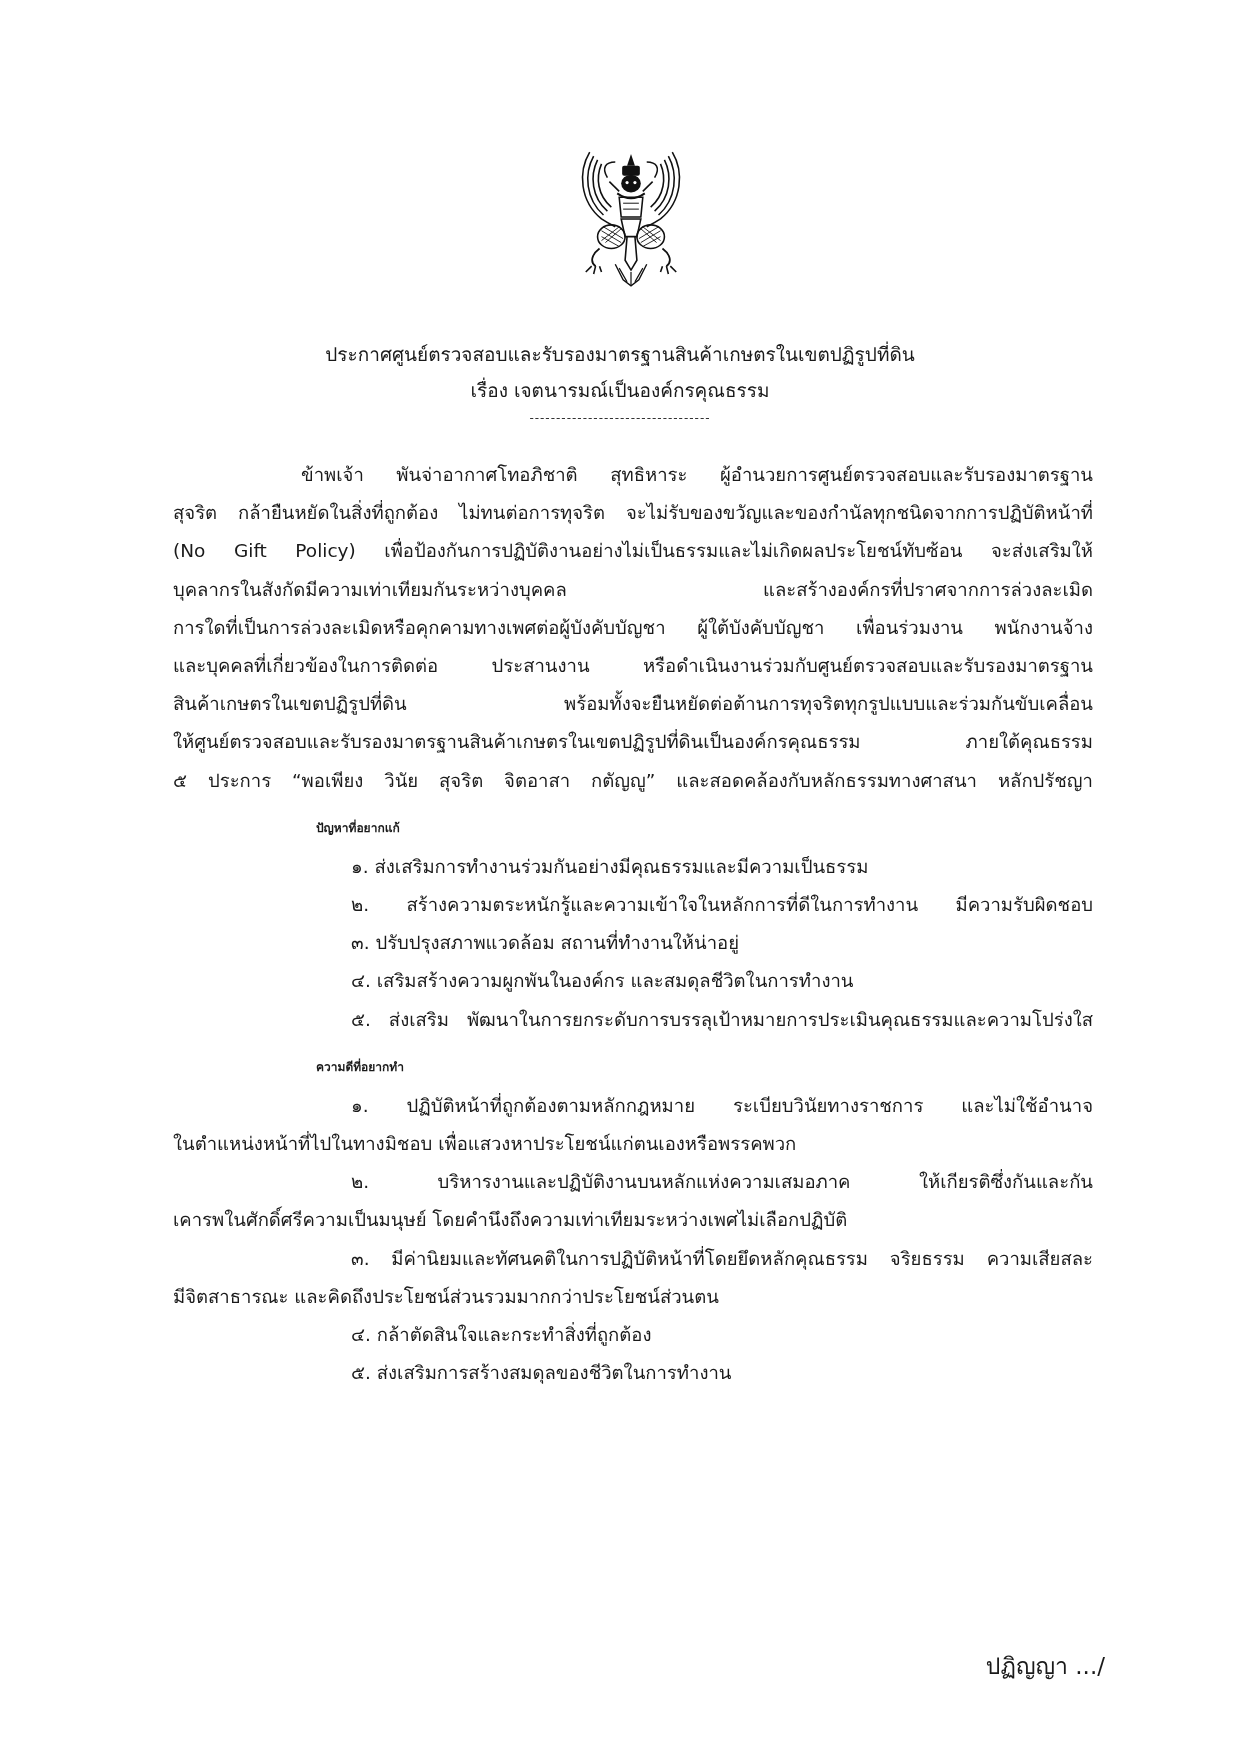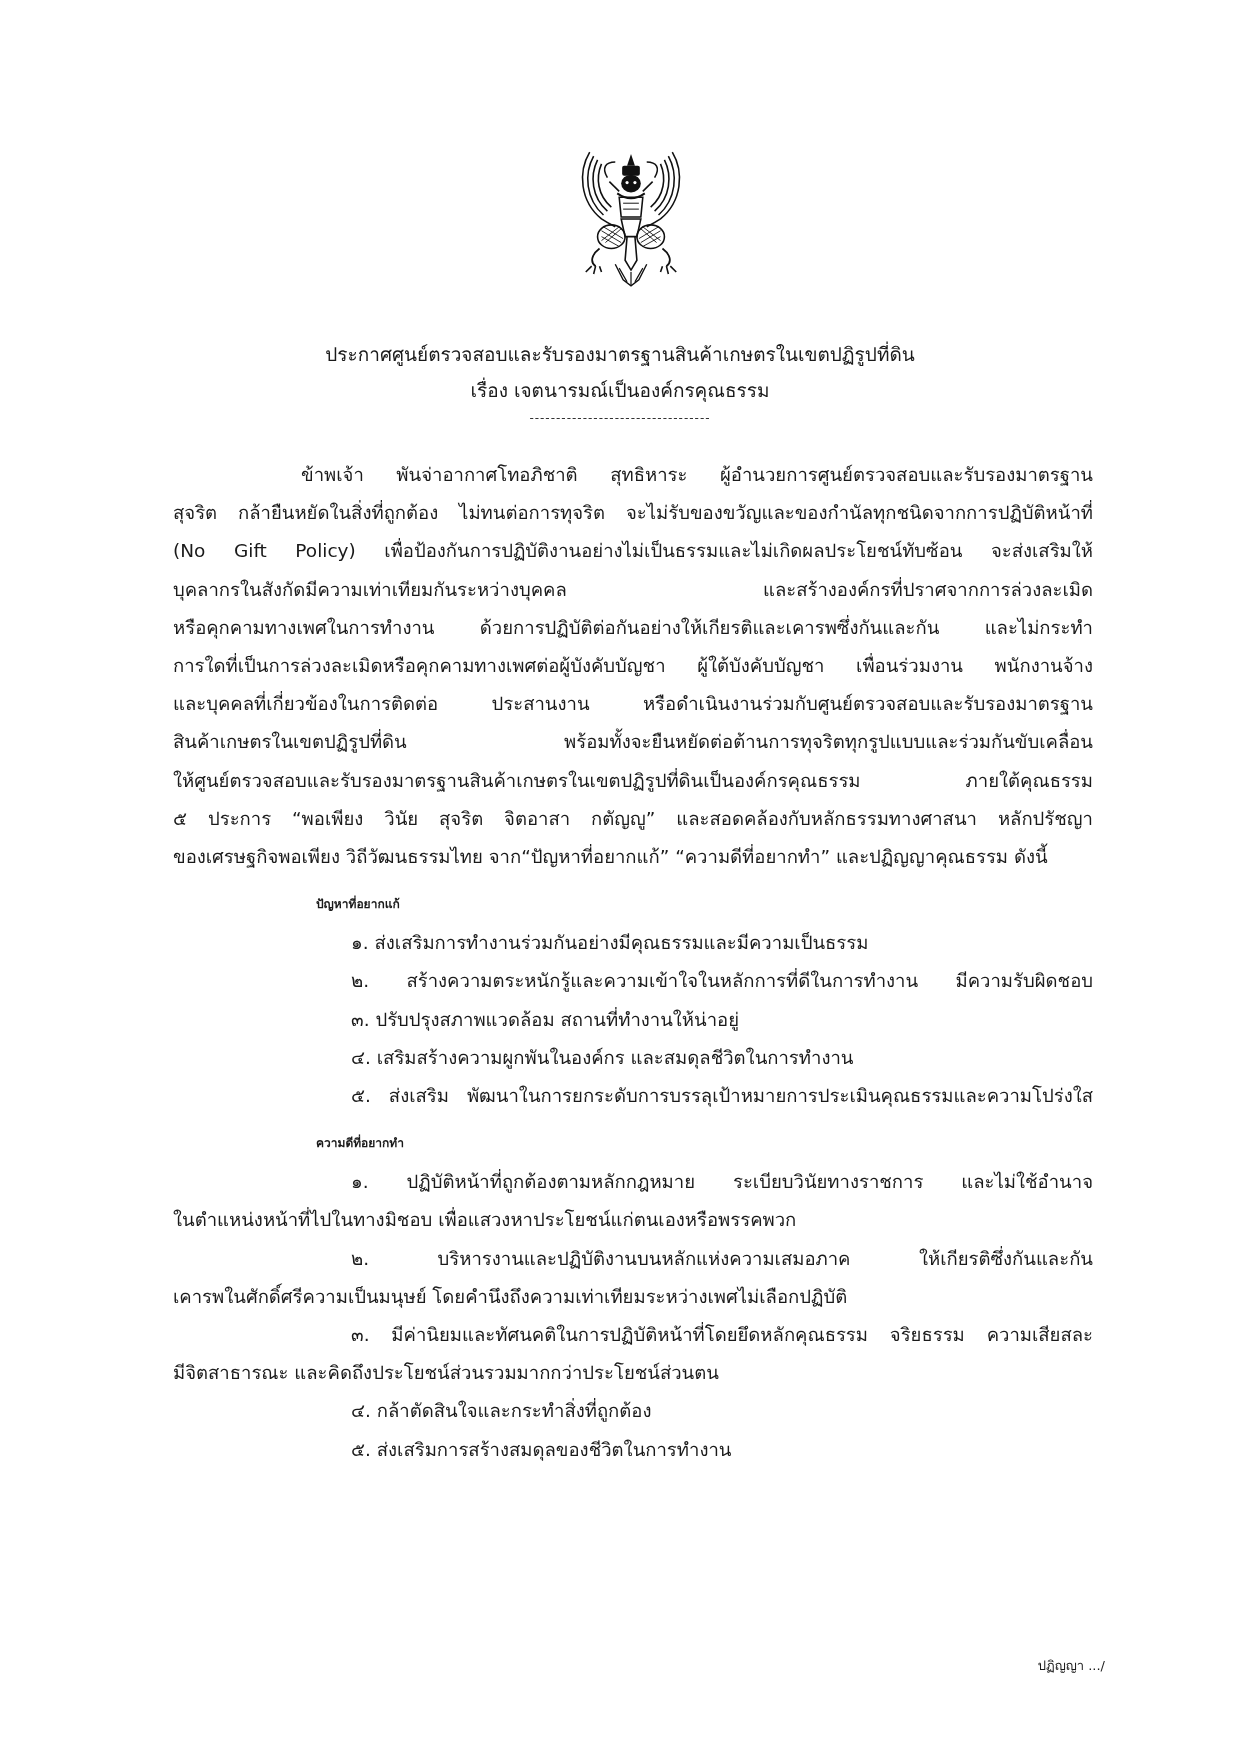--- a/index.html
+++ b/index.html
@@ -93,21 +93,21 @@
       text-align-last: justify;
     }
     .item .l2 {
       display: block;
       white-space: nowrap;
     }
     .continuation {
       position: absolute;
       right: 135px;
       top: 1632px;
-      font-size: 13px;
+      font-size: 23px;
       line-height: 36px;
     }
   </style>
 </head>
 <body>
 
 <div class="page">
 
   <div class="emblem">
     <svg viewBox="0 0 120 150" width="118" height="150" xmlns="http://www.w3.org/2000/svg">
@@ -166,27 +166,25 @@
     <div class="divider">----------------------------------</div>
   </div>
 
   <div class="body">
 
     <div class="para">
       <span class="line indent">ข้าพเจ้า พันจ่าอากาศโทอภิชาติ สุทธิหาระ ผู้อำนวยการศูนย์ตรวจสอบและรับรองมาตรฐาน</span>
       <span class="line">สุจริต กล้ายืนหยัดในสิ่งที่ถูกต้อง ไม่ทนต่อการทุจริต จะไม่รับของขวัญและของกำนัลทุกชนิดจากการปฏิบัติหน้าที่</span>
       <span class="line">(No Gift Policy) เพื่อป้องกันการปฏิบัติงานอย่างไม่เป็นธรรมและไม่เกิดผลประโยชน์ทับซ้อน จะส่งเสริมให้</span>
       <span class="line">บุคลากรในสังกัดมีความเท่าเทียมกันระหว่างบุคคล และสร้างองค์กรที่ปราศจากการล่วงละเมิด</span>
-      <span class="line">หรือคุกคามทางเพศในการทำงาน ด้วยการปฏิบัติต่อกันอย่างให้เกียรติและเคารพซึ่งกันและกัน และไม่กระทำ</span>
       <span class="line">การใดที่เป็นการล่วงละเมิดหรือคุกคามทางเพศต่อผู้บังคับบัญชา ผู้ใต้บังคับบัญชา เพื่อนร่วมงาน พนักงานจ้าง</span>
       <span class="line">และบุคคลที่เกี่ยวข้องในการติดต่อ ประสานงาน หรือดำเนินงานร่วมกับศูนย์ตรวจสอบและรับรองมาตรฐาน</span>
       <span class="line">สินค้าเกษตรในเขตปฏิรูปที่ดิน พร้อมทั้งจะยืนหยัดต่อต้านการทุจริตทุกรูปแบบและร่วมกันขับเคลื่อน</span>
       <span class="line">ให้ศูนย์ตรวจสอบและรับรองมาตรฐานสินค้าเกษตรในเขตปฏิรูปที่ดินเป็นองค์กรคุณธรรม ภายใต้คุณธรรม</span>
       <span class="line">๕ ประการ “พอเพียง วินัย สุจริต จิตอาสา กตัญญู” และสอดคล้องกับหลักธรรมทางศาสนา หลักปรัชญา</span>
-      <span class="line last">ของเศรษฐกิจพอเพียง วิถีวัฒนธรรมไทย จาก“ปัญหาที่อยากแก้” “ความดีที่อยากทำ” และปฏิญญาคุณธรรม ดังนี้</span>
     </div>
 
     <div class="section-heading">ปัญหาที่อยากแก้</div>
     <div>
       <div class="item">
         <span class="l1">๑. ส่งเสริมการทำงานร่วมกันอย่างมีคุณธรรมและมีความเป็นธรรม</span>
       </div>
       <div class="item">
         <span class="l1 justify">๒. สร้างความตระหนักรู้และความเข้าใจในหลักการที่ดีในการทำงาน มีความรับผิดชอบ</span>
       </div>

